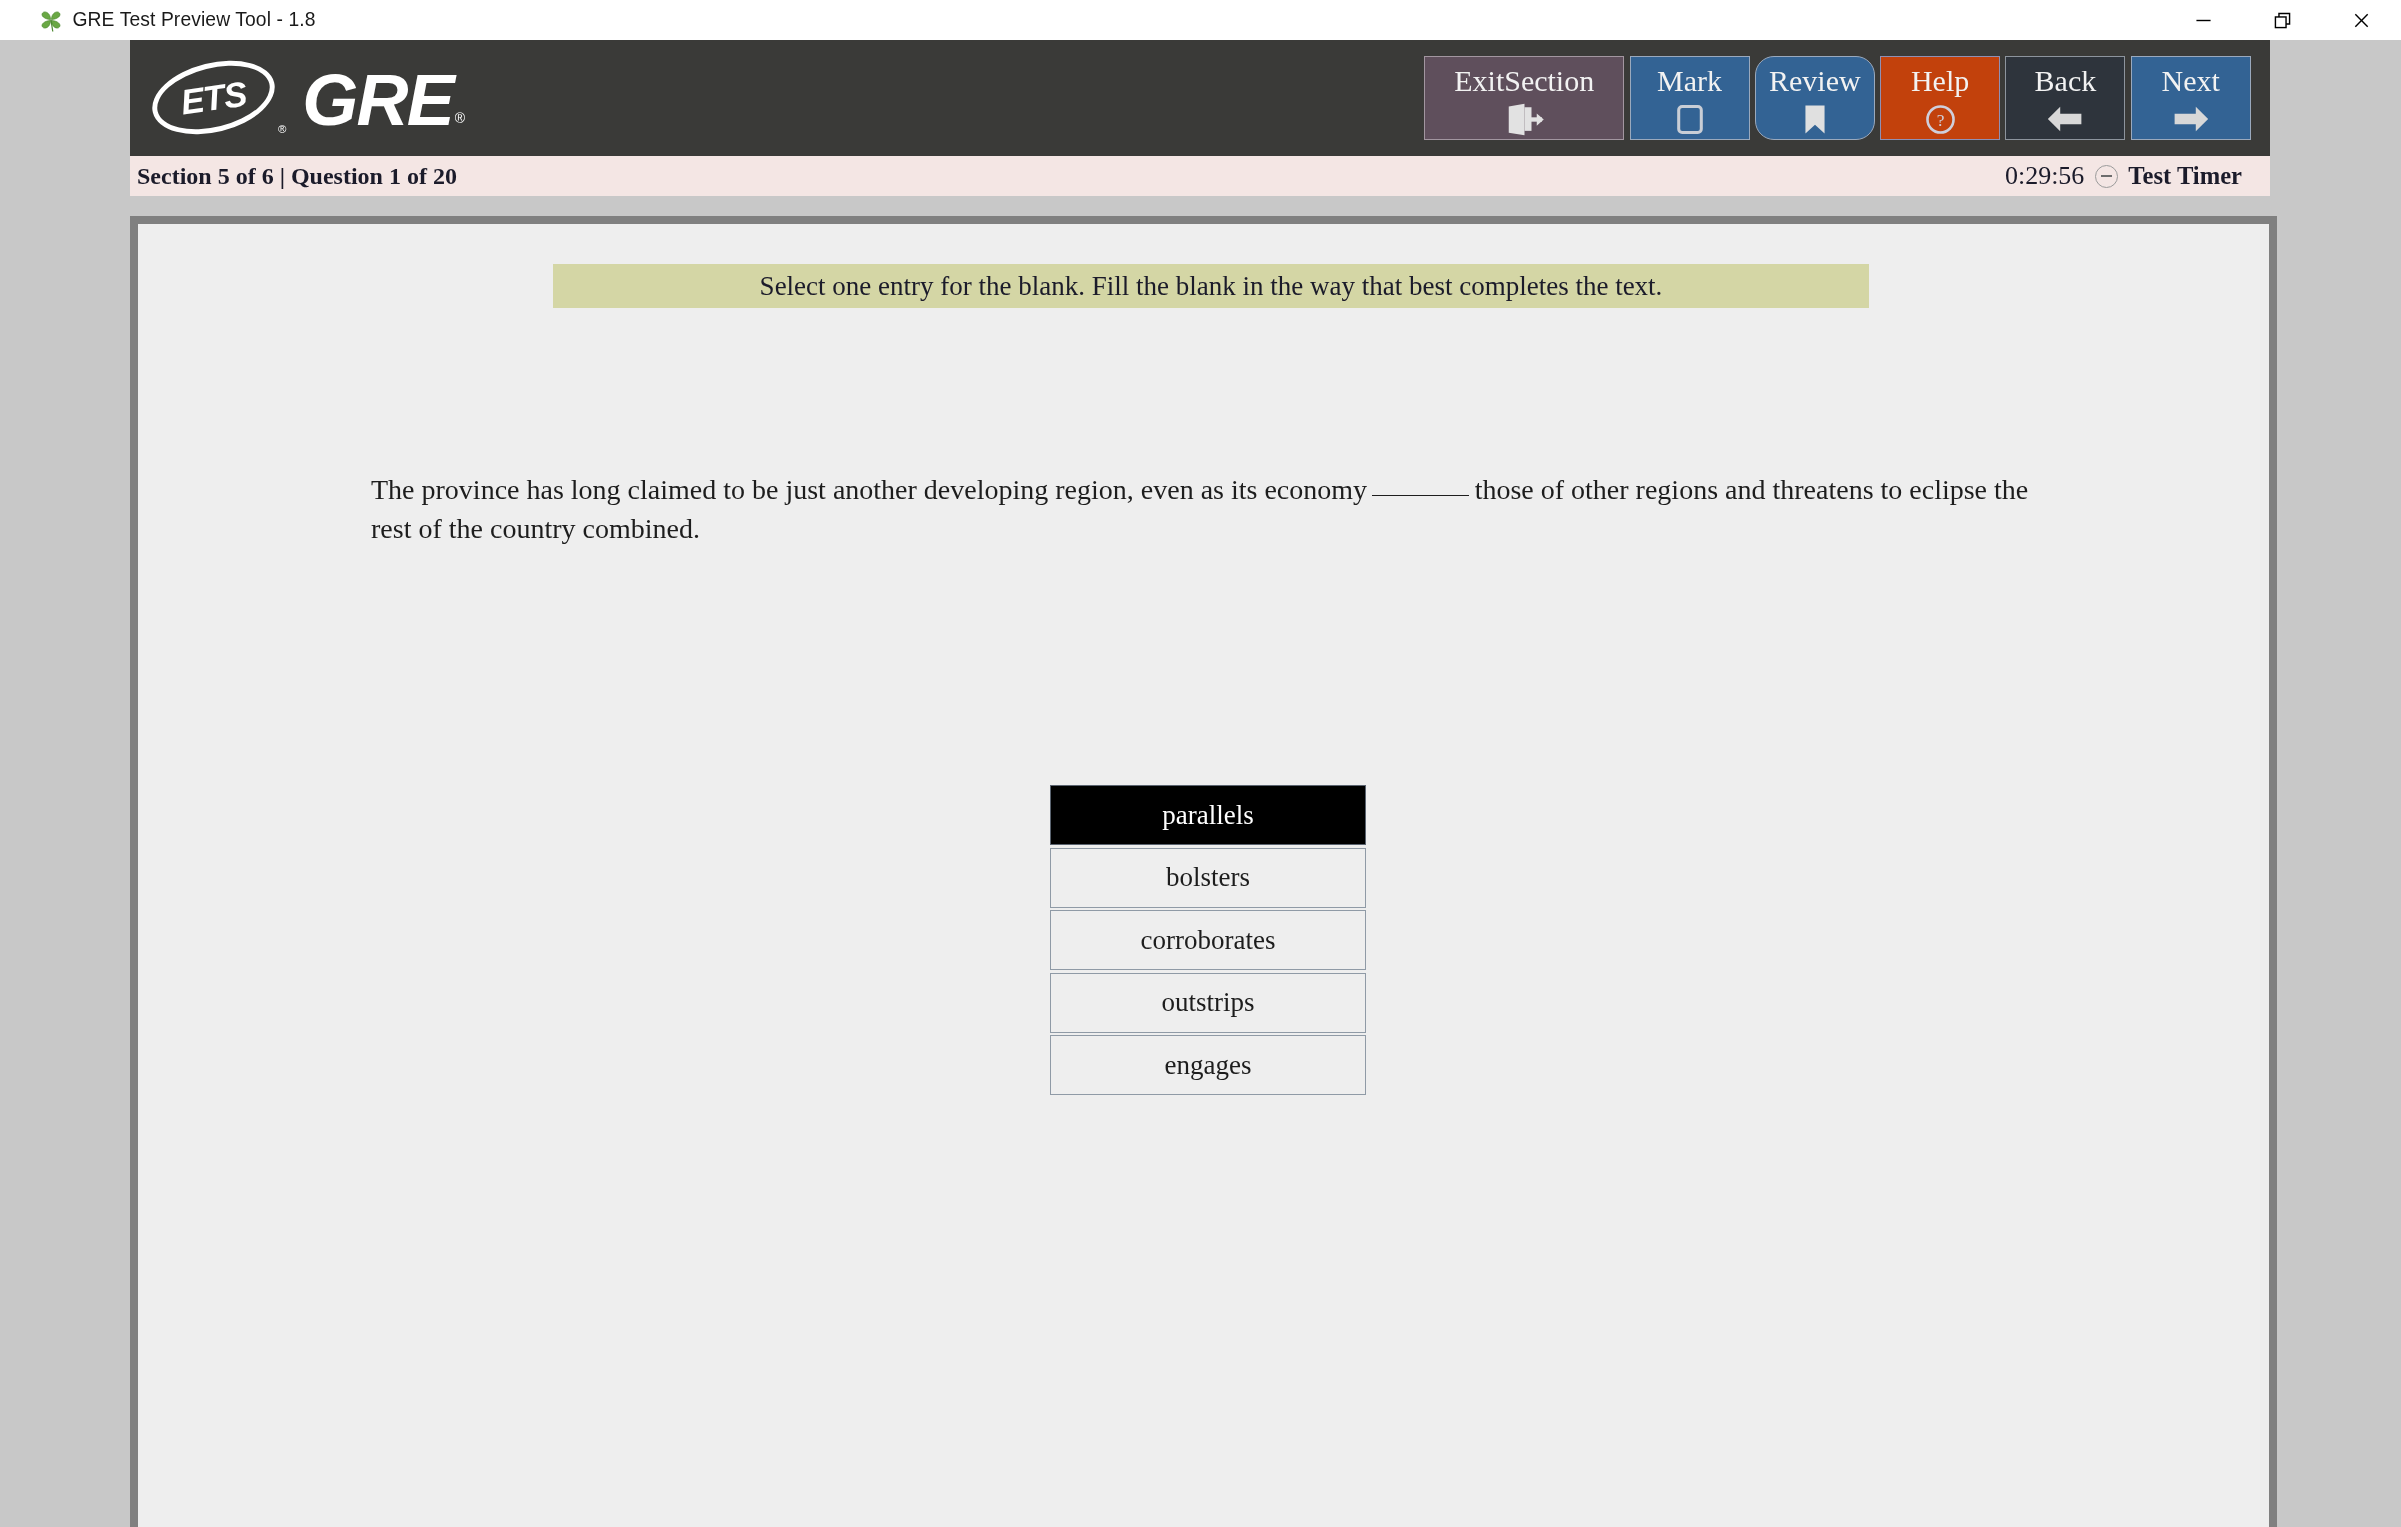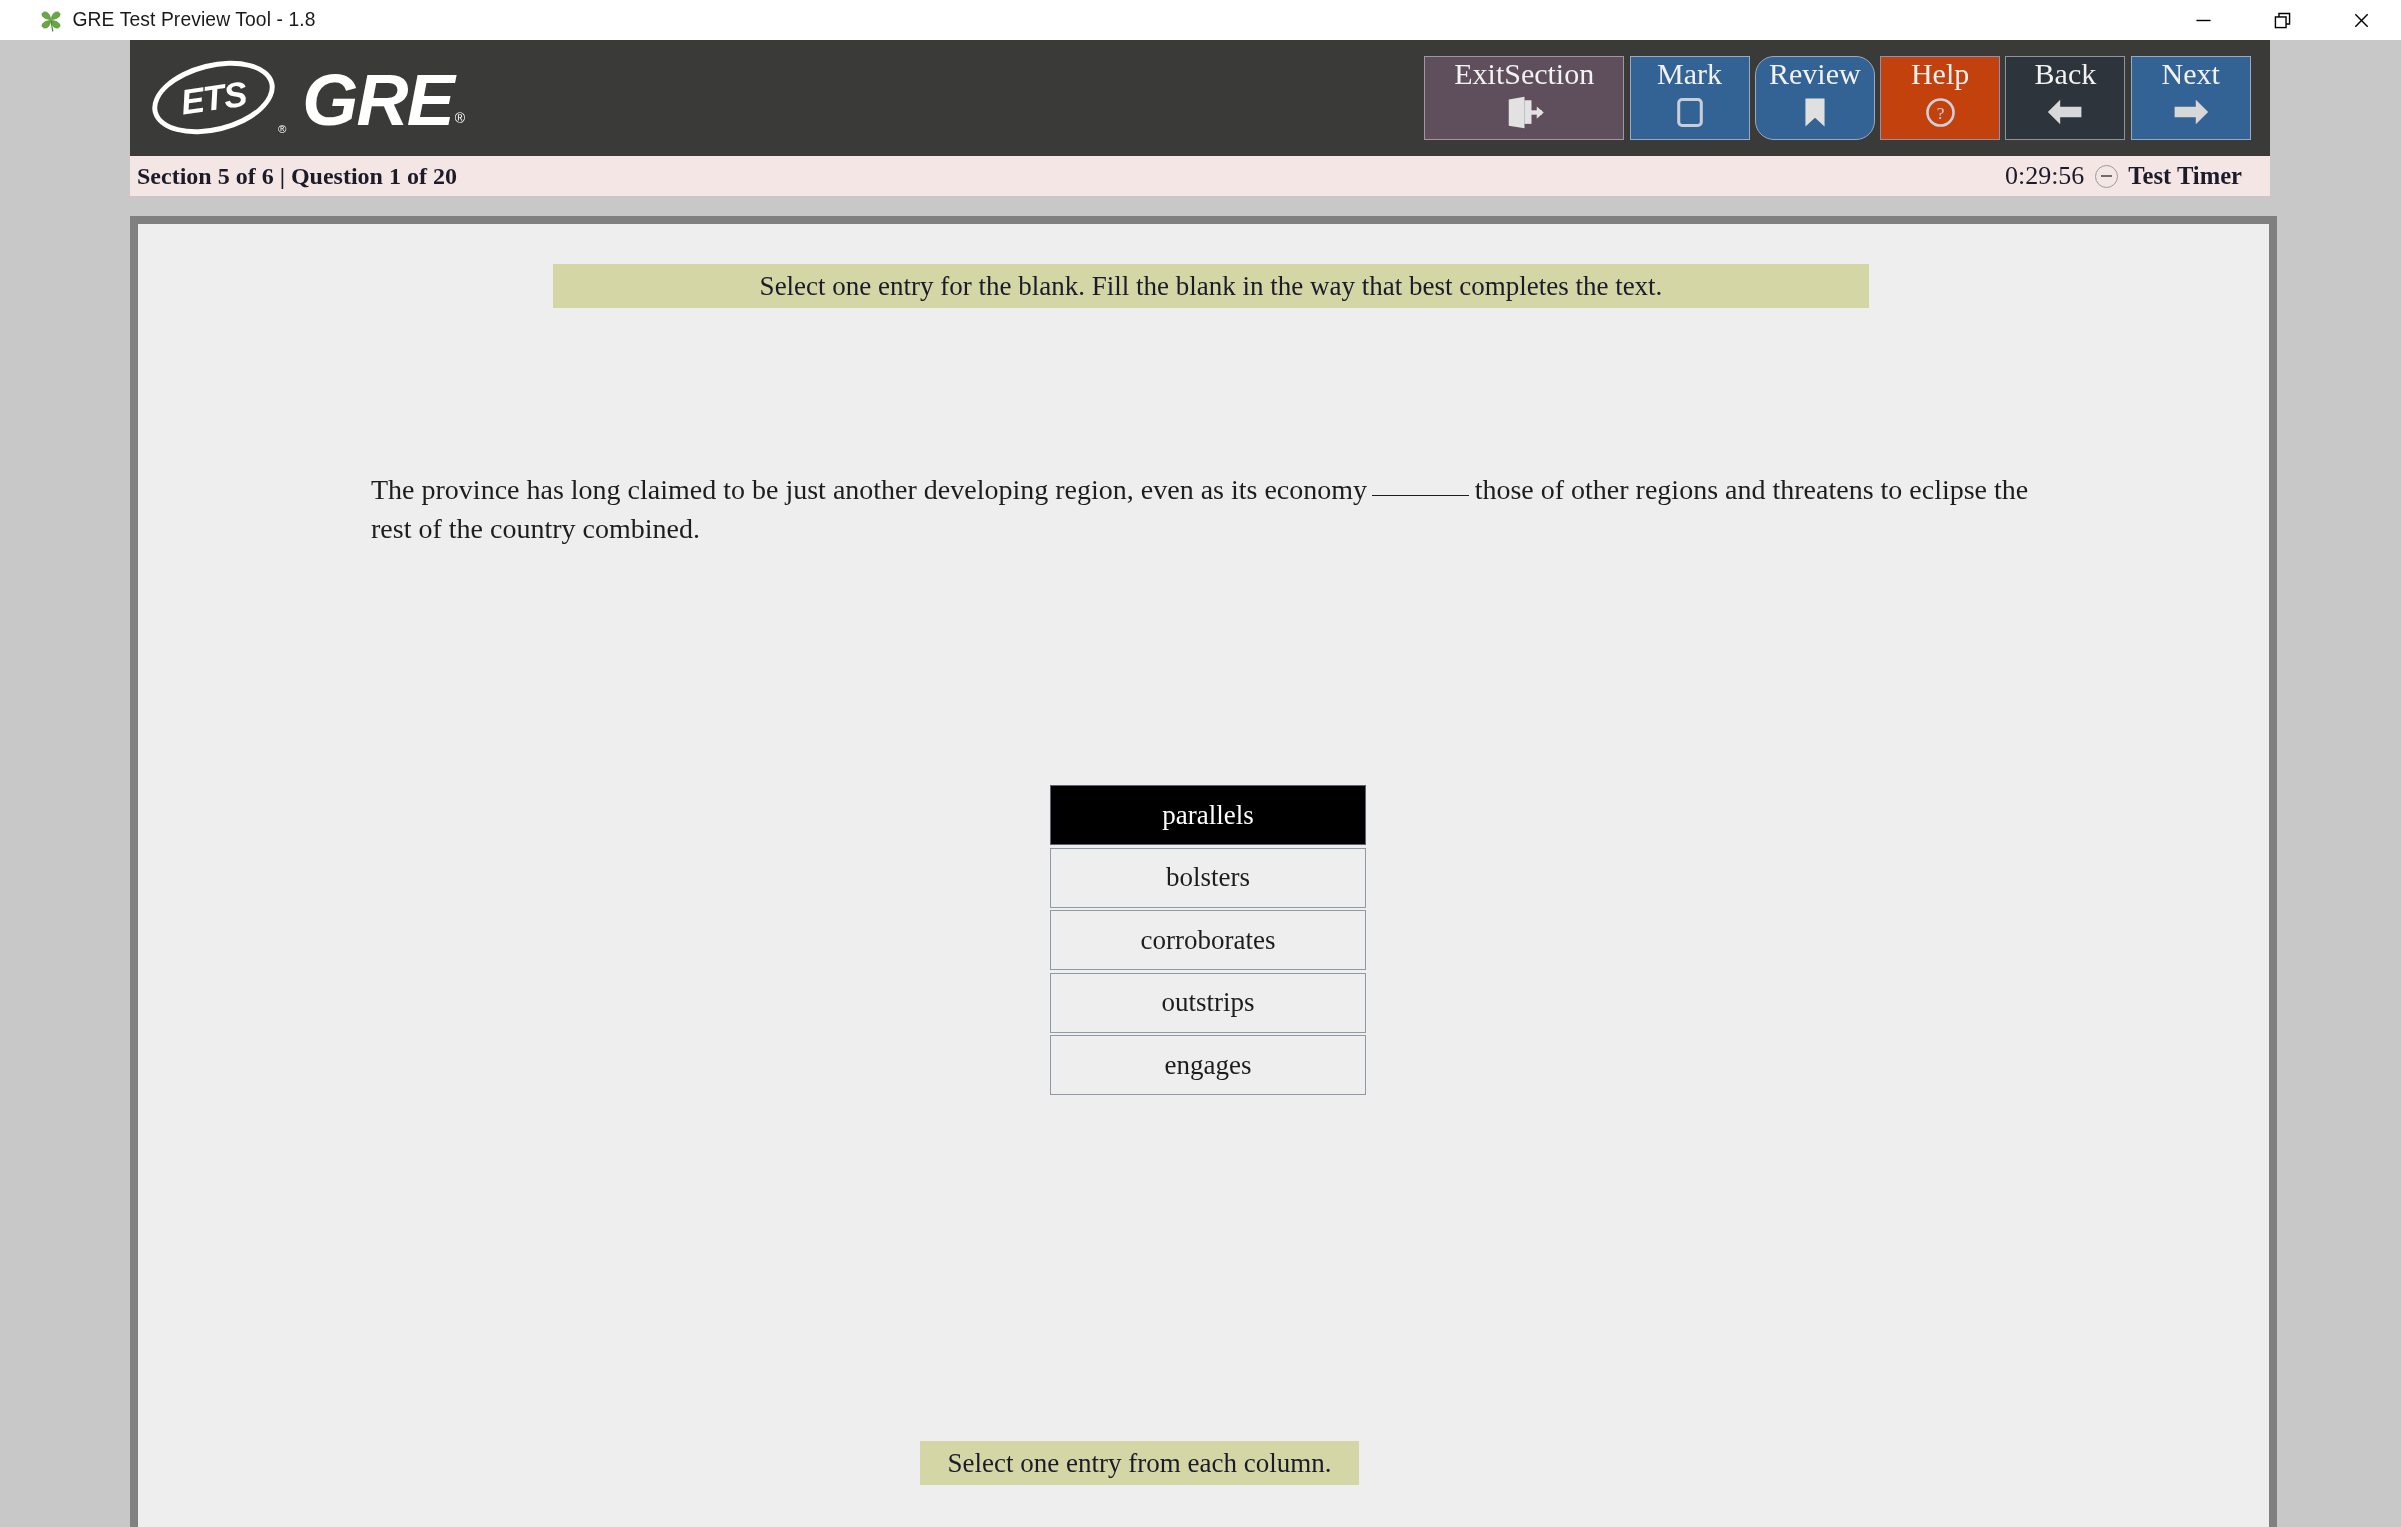--- a/index.html
+++ b/index.html
@@ -131,21 +131,21 @@
     gap: 5.3px;
     margin-right: 19.3px;
   }
   .navbtn {
     width: 120px; height: 84px;
     border: 1.8px solid #9aa9bd;
     display: flex;
     flex-direction: column;
     align-items: center;
     justify-content: flex-start;
-    padding-top: 0;
+    padding-top: 7px;
     cursor: pointer;
   }
   .navbtn.wide { width: 200px; }
   .navbtn .lbl {
     color: #f2f2f2;
     font-family: "Liberation Serif", serif;
     font-size: 30px;
     line-height: 33px;
     white-space: nowrap;
   }
@@ -439,21 +439,18 @@
       </div>
 
       <div id="options">
         <div class="option selected">parallels</div>
         <div class="option">bolsters</div>
         <div class="option">corroborates</div>
         <div class="option">outstrips</div>
         <div class="option">engages</div>
       </div>
 
-      <div id="bottom-banner">
-        <div class="txt">Select one entry from each column.</div>
-      </div>
 
     </div>
   </div>
 
 </div>
 
 
 </body></html>

